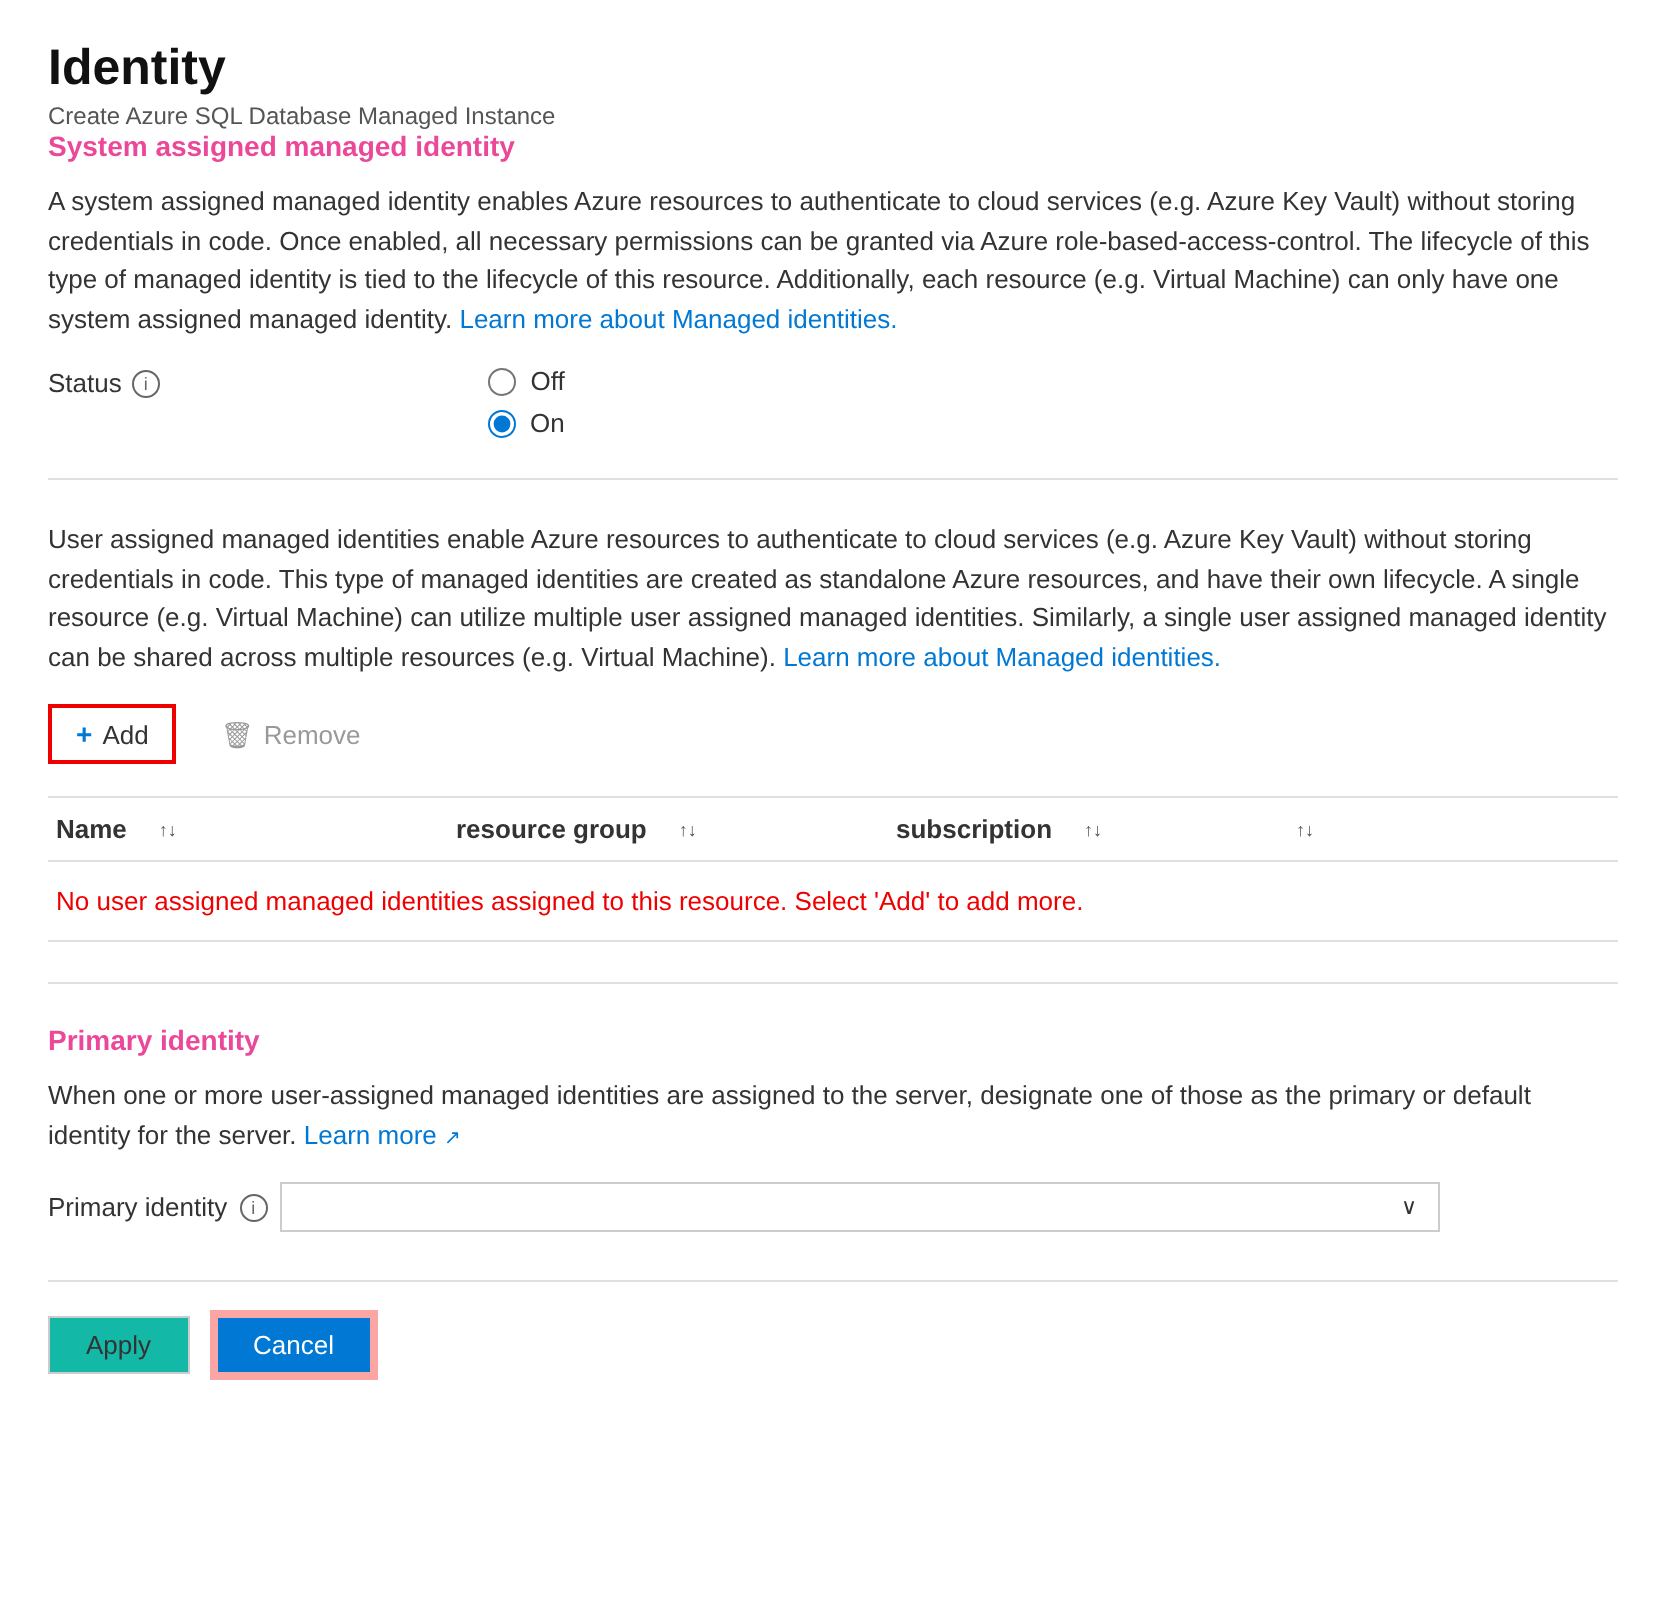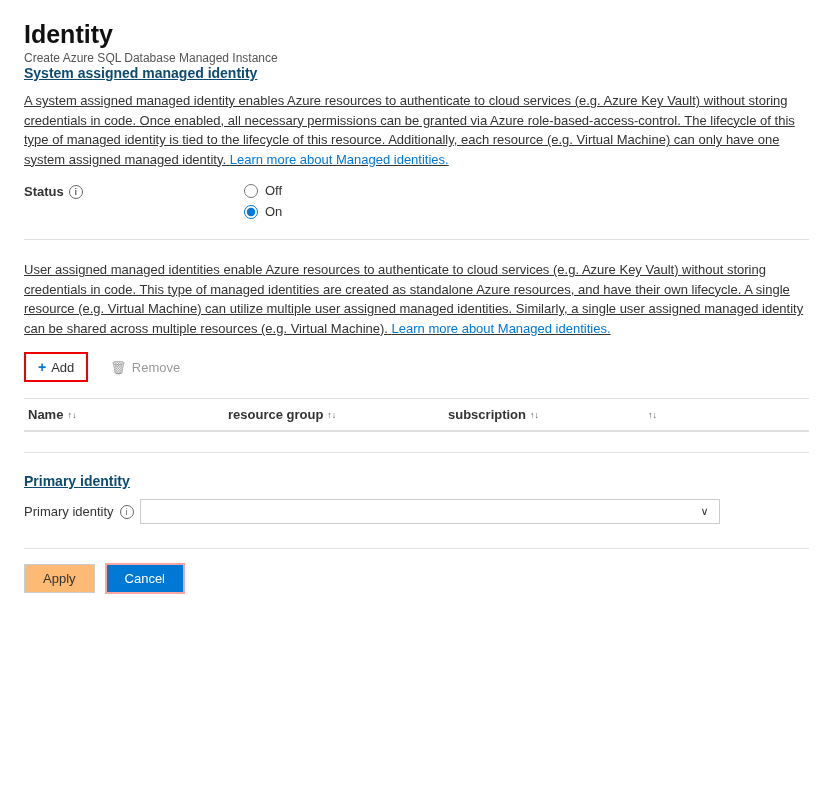--- a/index.html
+++ b/index.html
@@ -17,49 +17,46 @@
       color: #111;
       margin-bottom: 2px;
     }
     .subtitle {
       font-size: 12px;
       color: #555;
     }
     .section-heading {
       font-size: 14px;
       font-weight: 600;
-      color: #0c4a6e;
+      color: #ec4899;
       margin-bottom: 10px;
-      text-decoration: underline;
     }
     .section-desc {
       font-size: 13px;
       color: #333;
       line-height: 1.5;
       margin-bottom: 14px;
-      text-decoration: underline;
     }
     .section-desc a, .link {
       color: #0078d4;
       text-decoration: none;
     }
     .status-row {
       display: flex;
       align-items: flex-start;
       margin-bottom: 6px;
     }
     .status-label {
       display: flex;
       align-items: center;
       gap: 5px;
       min-width: 220px;
       font-size: 13px;
       color: #333;
       padding-top: 1px;
-      font-weight: bold;
     }
     .info-icon {
       display: inline-flex;
       align-items: center;
       justify-content: center;
       width: 14px;
       height: 14px;
       border: 1px solid #666;
       border-radius: 50%;
       font-size: 9px;
@@ -70,20 +67,21 @@
     .radio-group {
       display: flex;
       flex-direction: column;
       gap: 6px;
     }
     .radio-option {
       display: flex;
       align-items: center;
       gap: 7px;
       font-size: 13px;
+      justify-content: flex-end;
     }
     .radio-option input[type="radio"] {
       accent-color: #0078d4;
       width: 14px;
       height: 14px;
     }
     .divider {
       border: none;
       border-top: 1px solid #e0e0e0;
       margin: 20px 0;
@@ -136,21 +134,21 @@
     }
     .table-header {
       display: grid;
       grid-template-columns: 200px 220px 200px 60px;
       border-bottom: 1px solid #e0e0e0;
       padding: 6px 0;
     }
     .table-header-cell {
       display: flex;
       align-items: center;
-      gap: 4px;
+      gap: 16px;
       font-size: 13px;
       font-weight: 600;
       color: #333;
       padding: 2px 4px;
     }
     .sort-icon {
       font-size: 9px;
       color: #555;
     }
     .table-empty-row {
@@ -186,31 +184,31 @@
     .footer-buttons {
       display: flex;
       align-items: center;
       gap: 10px;
       margin-top: 24px;
       padding-top: 14px;
       border-top: 1px solid #e0e0e0;
     }
     .btn-apply {
       padding: 6px 18px;
-      background: #fdba74;
+      background: #14b8a6;
       border: 1px solid #ccc;
       color: #333;
       font-size: 13px;
       cursor: pointer;
       font-family: inherit;
     }
     .btn-cancel {
       padding: 6px 18px;
       background: #0078d4;
-      border: 2px solid #fca5a5;
+      border: 4px solid #fca5a5;
       color: #fff;
       font-size: 13px;
       cursor: pointer;
       font-family: inherit;
     }
   </style>
 </head>
 <body>
 
 <h1 class="page-title">Identity</h1>
@@ -269,27 +267,35 @@
         <span class="sort-icon">↑↓</span>
       </div>
       <div class="table-header-cell">
         <span>subscription</span>
         <span class="sort-icon">↑↓</span>
       </div>
       <div class="table-header-cell">
         <span class="sort-icon">↑↓</span>
       </div>
     </div>
+    <div class="table-empty-row">No user assigned managed identities assigned to this resource. Select 'Add' to add more.</div>
   </div>
 </div>
 
 <hr class="divider">
 
 <div class="primary-identity-section">
   <div class="section-heading">Primary identity</div>
+  <p class="section-desc">
+    <span>When one or more user-assigned managed identities are assigned to the server, designate one of those as the primary or default identity for the server.</span>
+    <a href="#" class="link">
+      <span>Learn more</span>
+      <span style="font-size:10px;">↗</span>
+    </a>
+  </p>
   <div class="primary-label-row">
     <span>Primary identity</span>
     <span class="info-icon">i</span>
     <div class="dropdown-container">
       <span></span>
       <span class="dropdown-arrow">∨</span>
     </div>
   </div>
 </div>
 

